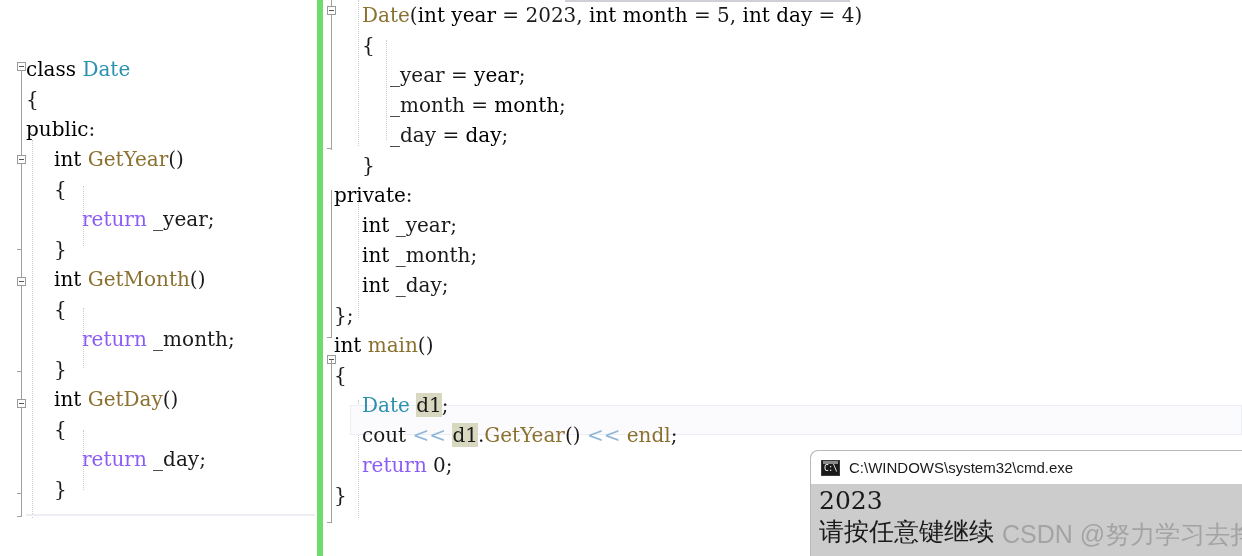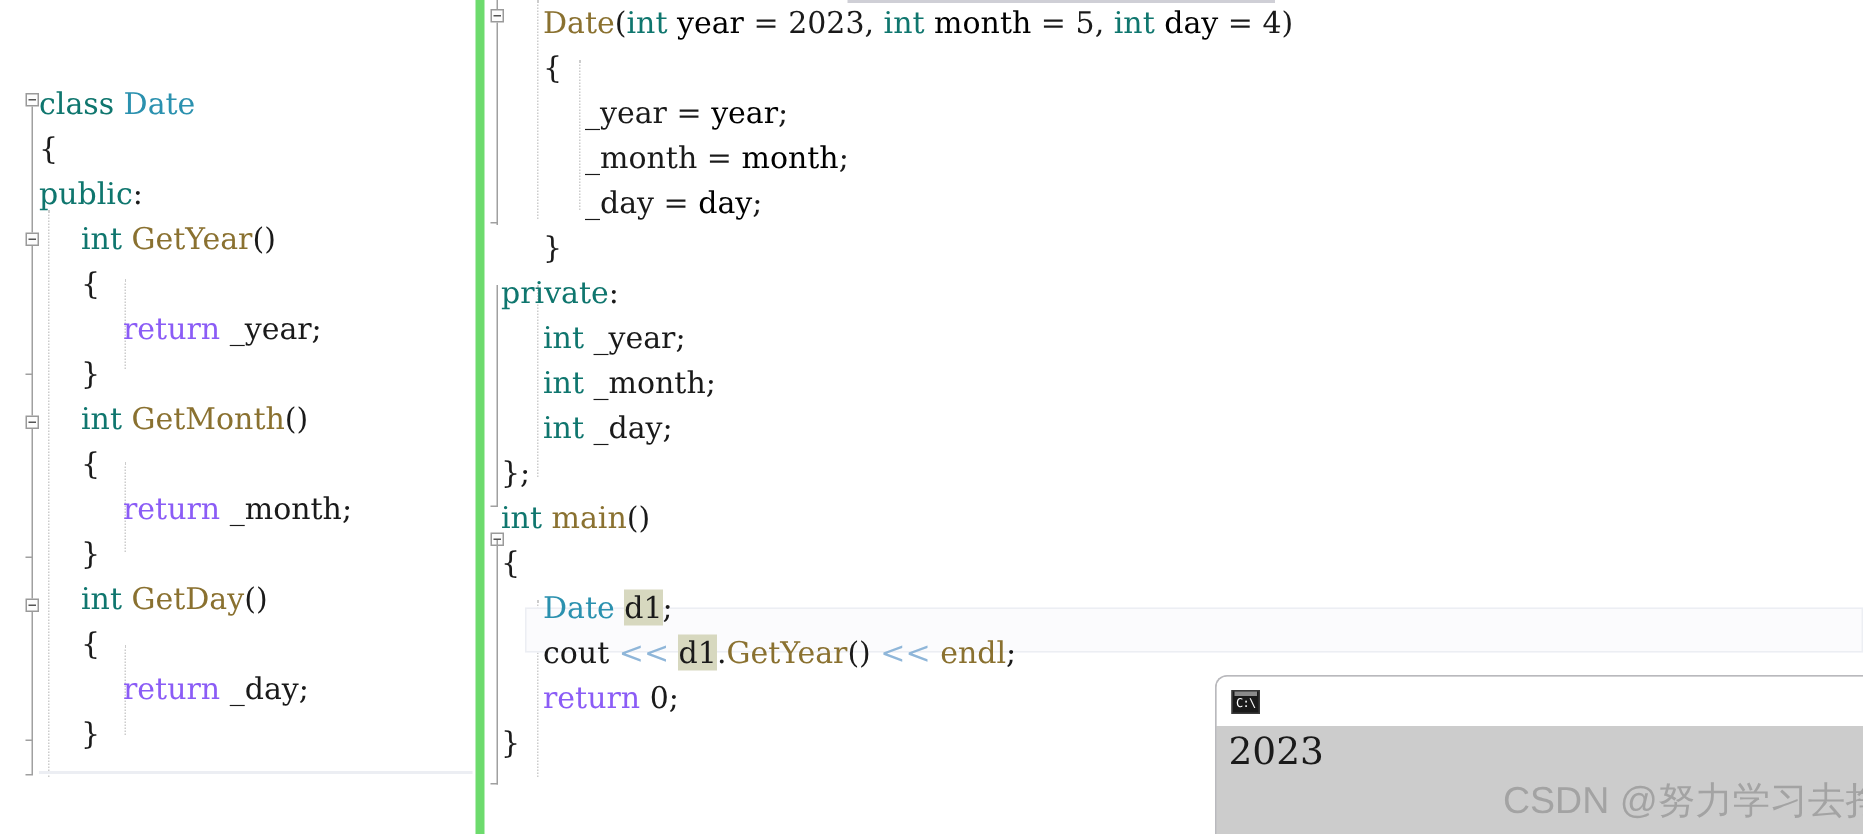--- a/index.html
+++ b/index.html
@@ -18,21 +18,21 @@
 
   
   .code {
     position: absolute;
     font-family: "DejaVu Serif", "Liberation Serif", serif;
     font-size: 20px;
     line-height: 30px;
     white-space: pre;
     color: #1a1a1a;
   }
-  .kw   { color: #0f766e; margin-top: 16px; }           
+  .kw   { color: #000000; margin-top: 16px; }           
   .kw2  { color: #8b5cf6; }           
   .type { color: #2b91af; }           
   .fn   { color: #8a7130; }           
   .param{ color: #000000; }           
   .num  { color: #1a1a1a; }
   .op   { color: #8fb6d9; }           
   .plain{ color: #1a1a1a; }
   .hl   { background: #d7d8bf; }      
 
   
@@ -207,21 +207,23 @@
 
     <div class="code" id="right-code" style="left:10px; top:0px;"><div style="padding-left: 28px;"><span class="fn">Date</span><span class="plain">(</span><span class="kw">int </span><span class="param">year</span><span class="plain"> = </span><span class="num">2023</span><span class="plain">, </span><span class="kw">int </span><span class="param">month</span><span class="plain"> = </span><span class="num">5</span><span class="plain">, </span><span class="kw">int </span><span class="param">day</span><span class="plain"> = </span><span class="num">4</span><span class="plain">)</span></div><div style="padding-left: 28px;"><span class="plain">{</span></div><div style="padding-left: 56px;"><span class="plain">_year</span><span class="plain"> = </span><span class="param">year</span><span class="plain">;</span></div><div style="padding-left: 56px;"><span class="plain">_month</span><span class="plain"> = </span><span class="param">month</span><span class="plain">;</span></div><div style="padding-left: 56px;"><span class="plain">_day</span><span class="plain"> = </span><span class="param">day</span><span class="plain">;</span></div><div style="padding-left: 28px;"><span class="plain">}</span></div><div style="padding-left: 0px;"><span class="kw">private</span><span class="plain">:</span></div><div style="padding-left: 28px;"><span class="kw">int</span><span class="plain"> _year;</span></div><div style="padding-left: 28px;"><span class="kw">int</span><span class="plain"> _month;</span></div><div style="padding-left: 28px;"><span class="kw">int</span><span class="plain"> _day;</span></div><div style="padding-left: 0px;"><span class="plain">};</span></div><div style="padding-left: 0px;"><span class="kw">int </span><span class="fn">main</span><span class="plain">()</span></div><div style="padding-left: 0px;"><span class="plain">{</span></div><div style="padding-left: 28px;"><span class="type">Date</span><span class="plain"> </span><span class="hl">d1</span><span class="plain">;</span></div><div style="padding-left: 28px;"><span class="plain">cout</span><span class="plain"> </span><span class="op">&lt;&lt;</span><span class="plain"> </span><span class="hl">d1</span><span class="plain">.</span><span class="fn">GetYear</span><span class="plain">()</span><span class="plain"> </span><span class="op">&lt;&lt;</span><span class="plain"> </span><span class="fn">endl</span><span class="plain">;</span></div><div style="padding-left: 28px;"><span class="kw2">return</span><span class="plain"> 0;</span></div><div style="padding-left: 0px;"><span class="plain">}</span></div></div>
   </div>
 
   <div id="cmd-window">
     <div id="cmd-titlebar">
       <div id="cmd-icon">
         <div class="bar"></div>
         <div class="prompt">C:\</div>
       </div>
+      <div id="cmd-title-text">C:\WINDOWS\system32\cmd.exe</div>
     </div>
     <div id="cmd-body">
       <div class="console-line">2023</div>
+      <div class="console-line">请按任意键继续</div>
     </div>
   </div>
 
   <div id="watermark">CSDN @努力学习去挣钱</div>
 
 </div>
 
 </body></html>

